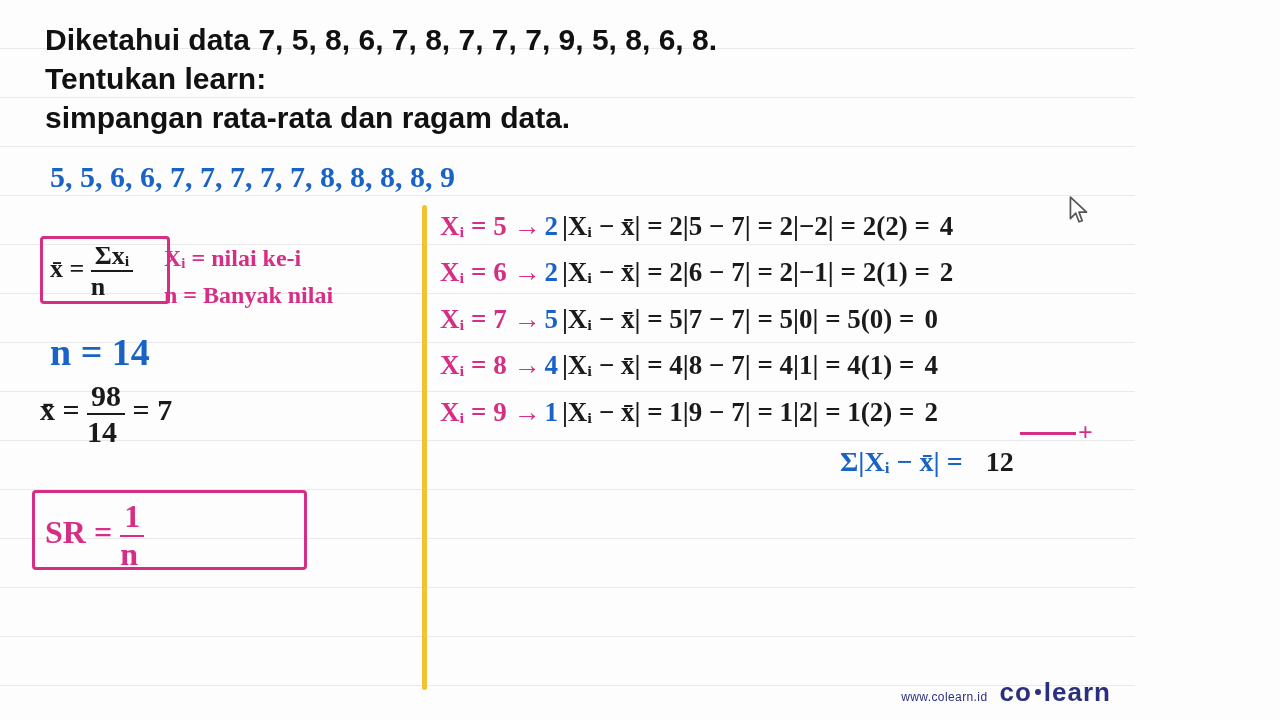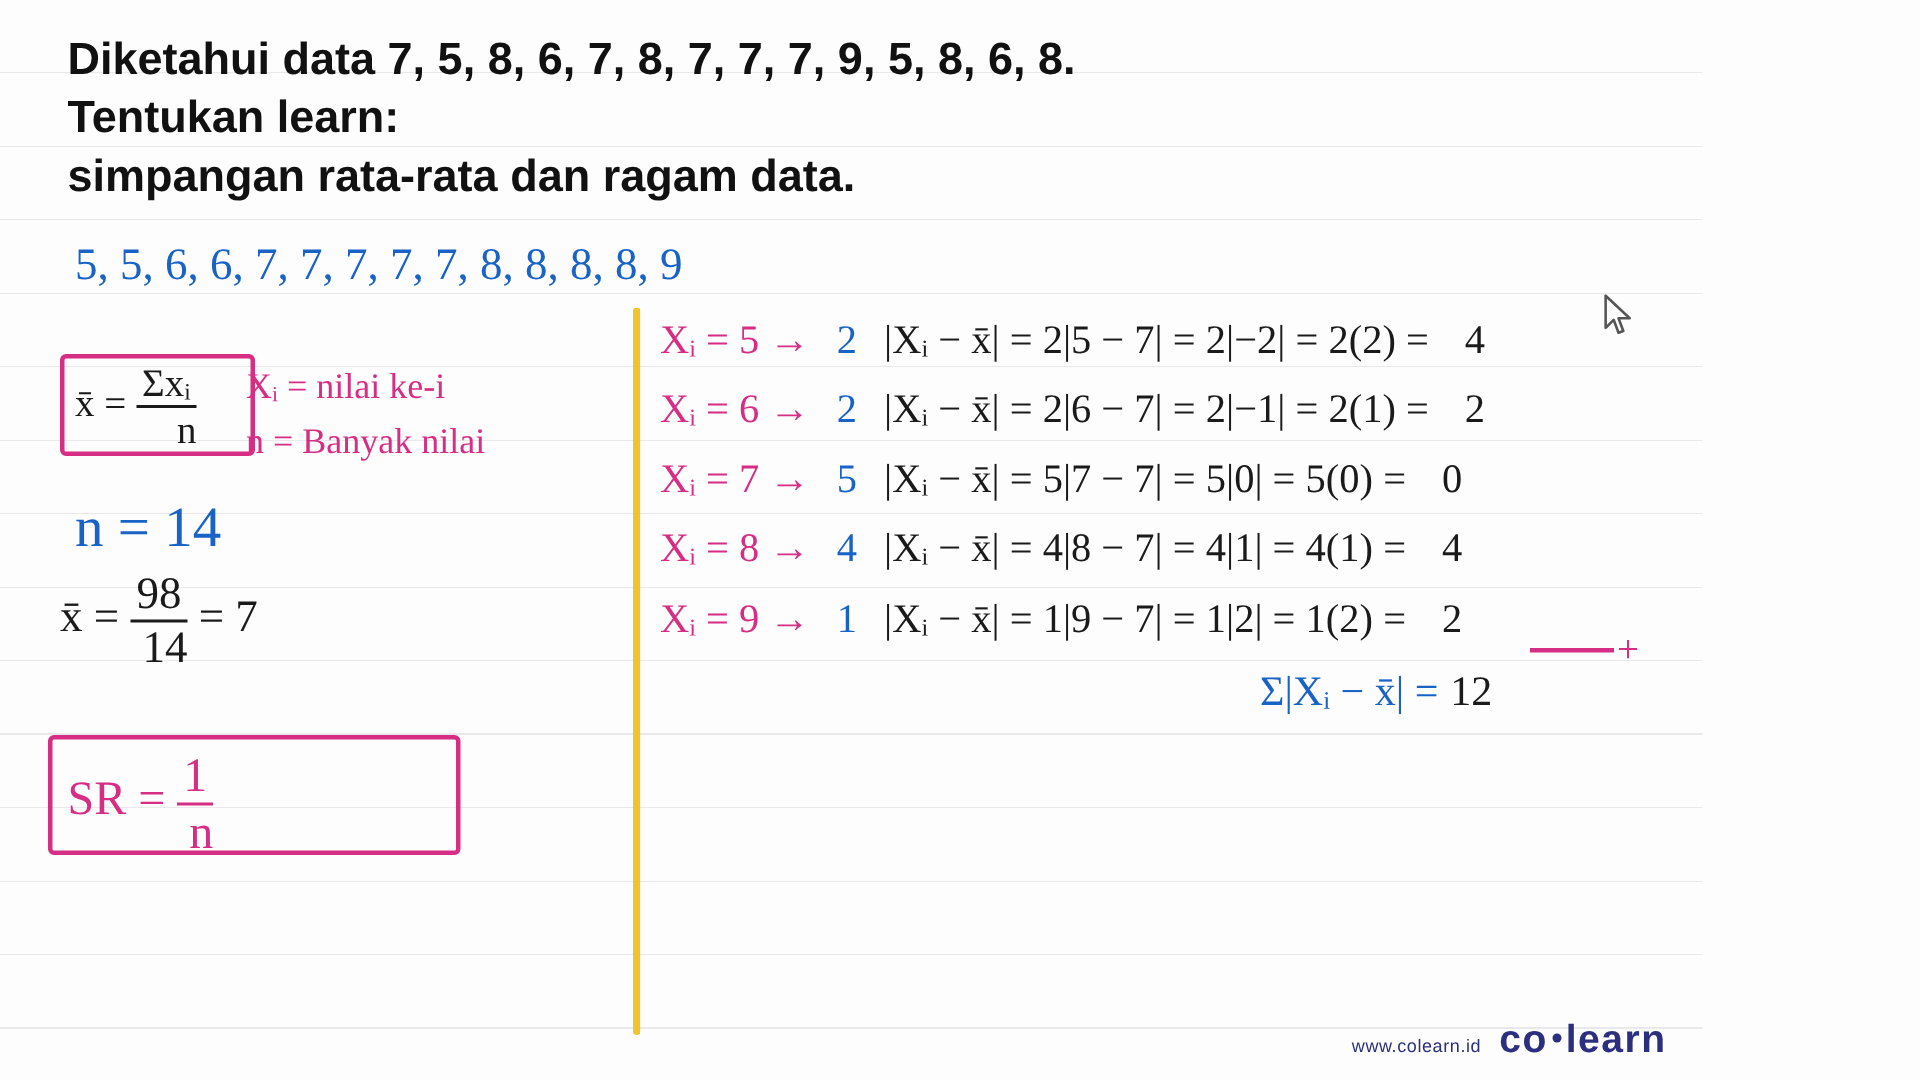--- a/index.html
+++ b/index.html
@@ -39,21 +39,21 @@
     position: absolute;
     top: 160px;
     left: 50px;
     color: #1a63c6;
     font-family: "Comic Sans MS", "Segoe Script", cursive;
     font-size: 30px;
     font-weight: 600;
   }
   .hw {
     font-family: "Comic Sans MS", "Segoe Script", cursive;
-    font-weight: 400;
+    font-weight: 700;
   }
   .blue  { color: #1a63c6; }
   .black { color: #1a1a1a; }
   .pink  { color: #d62e84; }
   .yellow-bar {
     position: absolute;
     top: 205px;
     left: 422px;
     width: 0;
     height: 485px;
@@ -72,21 +72,21 @@
   .xbar-formula {
     position: absolute;
     left: 50px;
     top: 242px;
     font-size: 26px;
   }
   .frac {
     display: inline-flex;
     flex-direction: column;
     vertical-align: middle;
-    text-align: right;
+    text-align: left;
     line-height: 1.05;
   }
   .frac .num { border-bottom: 2px solid currentColor; padding: 0 4px 1px; }
   .frac .den { padding-top: 1px; }
   .notes {
     position: absolute;
     left: 164px;
     top: 240px;
     font-size: 24px;
     line-height: 1.55;
@@ -119,21 +119,21 @@
     font-size: 32px;
   }
   .calc-col {
     position: absolute;
     left: 440px;
     top: 203px;
     font-size: 27px;
     line-height: 1.72;
     white-space: nowrap;
   }
-  .calc-row { display: flex; align-items: baseline; gap: 18px; }
+  .calc-row { display: flex; align-items: baseline; gap: 4px; }
   .tally-underline {
     position: absolute;
     left: 1020px;
     top: 432px;
     width: 56px;
     border-top: 3px solid #d62e84;
   }
   .tally-plus {
     position: absolute;
     left: 1078px;
@@ -247,21 +247,21 @@
       <span class="black">|Xᵢ − x̄| = 1|9 − 7| = 1|2| = 1(2) =</span>
       <span class="black" style="margin-left:6px">2</span>
     </div>
   </div>
 
   <div class="tally-underline"></div>
   <div class="tally-plus hw pink">+</div>
 
   <div class="sum-line hw">
     <span class="blue">Σ|Xᵢ − x̄| =</span>
-    <span class="black" style="margin-left:1px">12</span>
+    <span class="black" style="margin-left:16px">12</span>
   </div>
 
   <div class="cursor">
     <svg viewBox="0 0 24 28">
       <path d="M4 2 L4 22 L9 17 L12 25 L15 24 L12 16 L19 16 Z" fill="none" stroke="#555" stroke-width="1.6" stroke-linejoin="round"></path>
     </svg>
   </div>
 
   <div class="brand">
     <span class="url">www.colearn.id</span>

